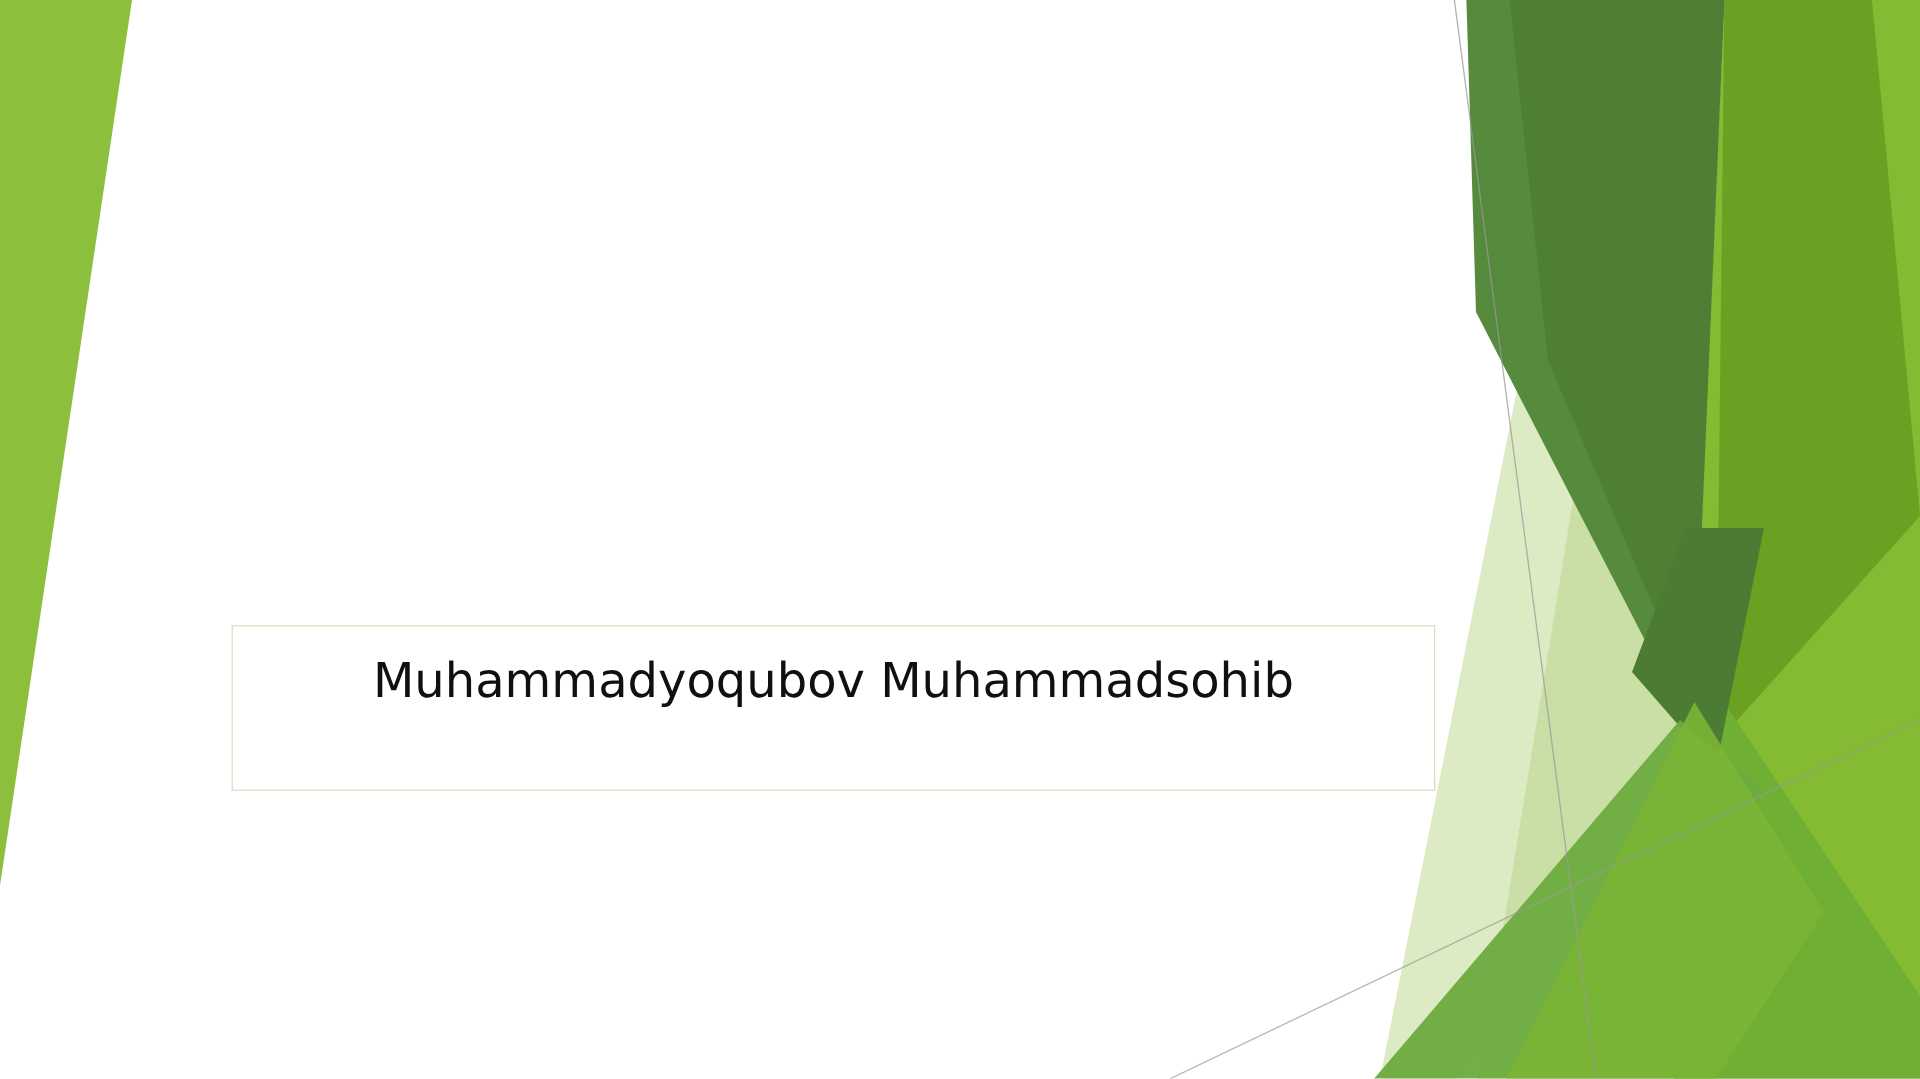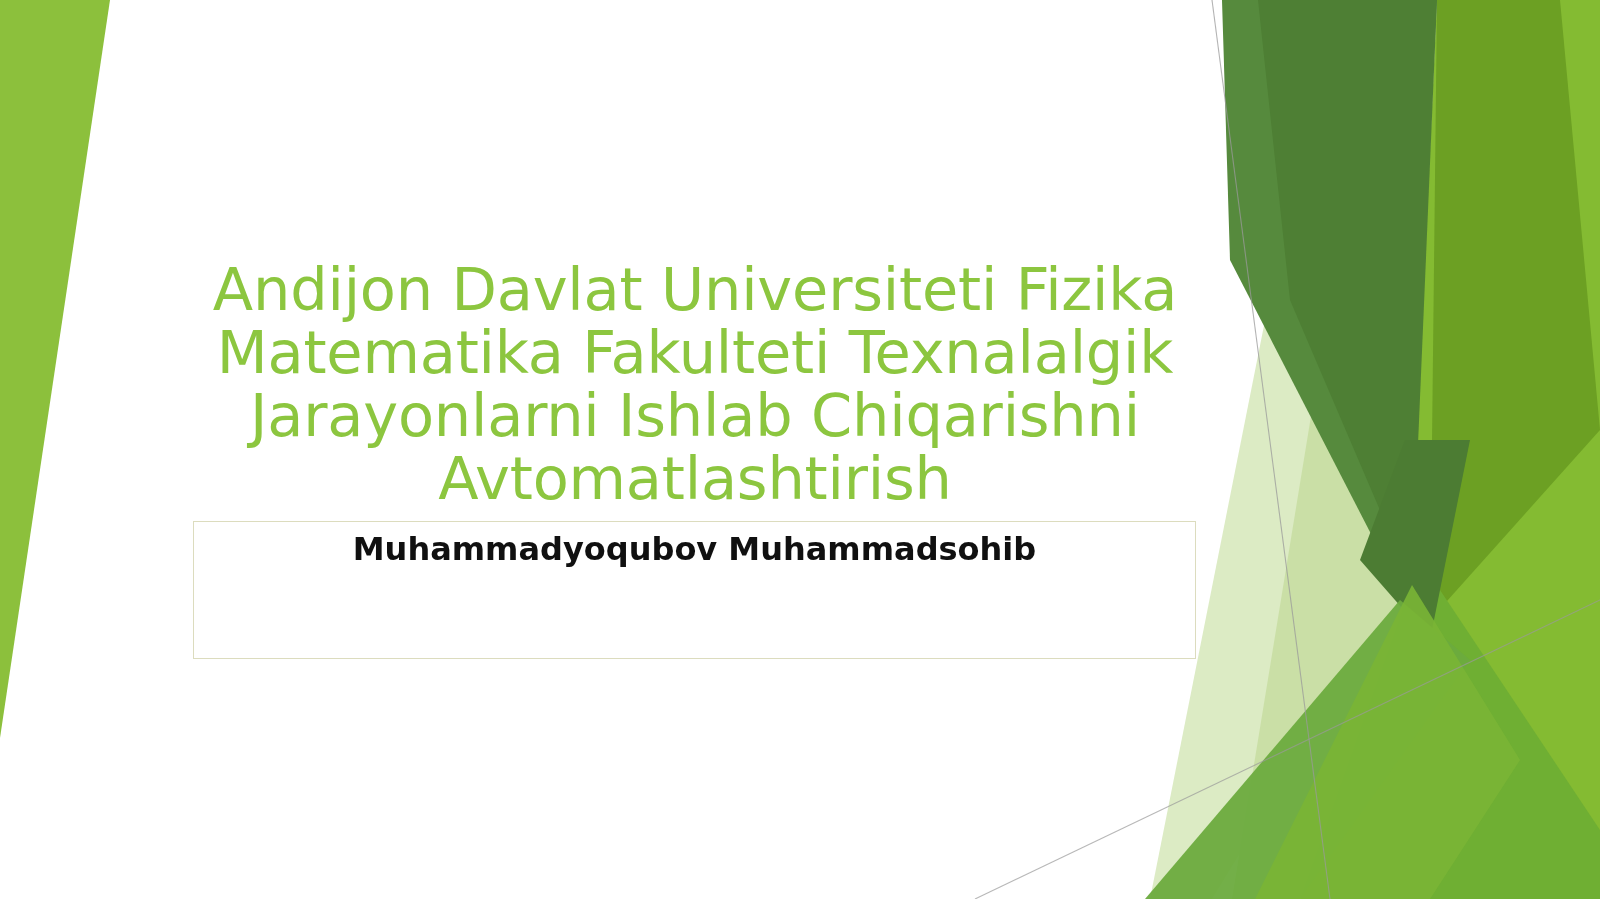--- a/index.html
+++ b/index.html
@@ -45,27 +45,27 @@
     top: 521px;
     width: 1003px;
     height: 138px;
     border: 1px solid #dcdcbe;
     box-sizing: border-box;
     background: transparent;
   }
   .subtitle-text {
     position: absolute;
     left: 0;
-    top: 7px;
+    top: 21px;
     width: 100%;
     text-align: center;
     margin: 0;
     font-family: "DejaVu Sans", "Liberation Sans", sans-serif;
-    font-weight: 700;
-    font-size: 32px;
+    font-weight: 400;
+    font-size: 40px;
     line-height: 1.25;
     color: #101010;
   }
 </style>
 </head>
 <body>
 
 <div id="slide">
 
   <svg class="deco-layer" viewBox="0 0 1600 899" preserveAspectRatio="none">
@@ -84,24 +84,18 @@
     <polygon points="1258,0 1437,0 1412,585 1290,300" fill="#4e7f34"></polygon>
     <polygon points="1405,440 1470,440 1430,640 1360,560" fill="#4c7c33"></polygon>
 
     <polygon points="1400,600 1470,660 1300,899 1145,899" fill="#6cab3e" opacity="0.95"></polygon>
     <polygon points="1412,585 1520,760 1430,899 1255,899" fill="#7ab535" opacity="0.9"></polygon>
 
     <line x1="1212" y1="0" x2="1330" y2="899" stroke="#9a9a9a" stroke-width="1.1" opacity="0.75"></line>
     <line x1="975" y1="899" x2="1600" y2="600" stroke="#9a9a9a" stroke-width="1.1" opacity="0.7"></line>
   </svg>
 
-  <div class="title-block">
-    <h1 class="title-text">Andijon Davlat Universiteti Fizika
-Matematika Fakulteti Texnalalgik
-Jarayonlarni Ishlab Chiqarishni
-Avtomatlashtirish</h1>
-  </div>
 
   <div class="subtitle-box">
     <p class="subtitle-text">Muhammadyoqubov Muhammadsohib</p>
   </div>
 
 </div>
 
 </body></html>

